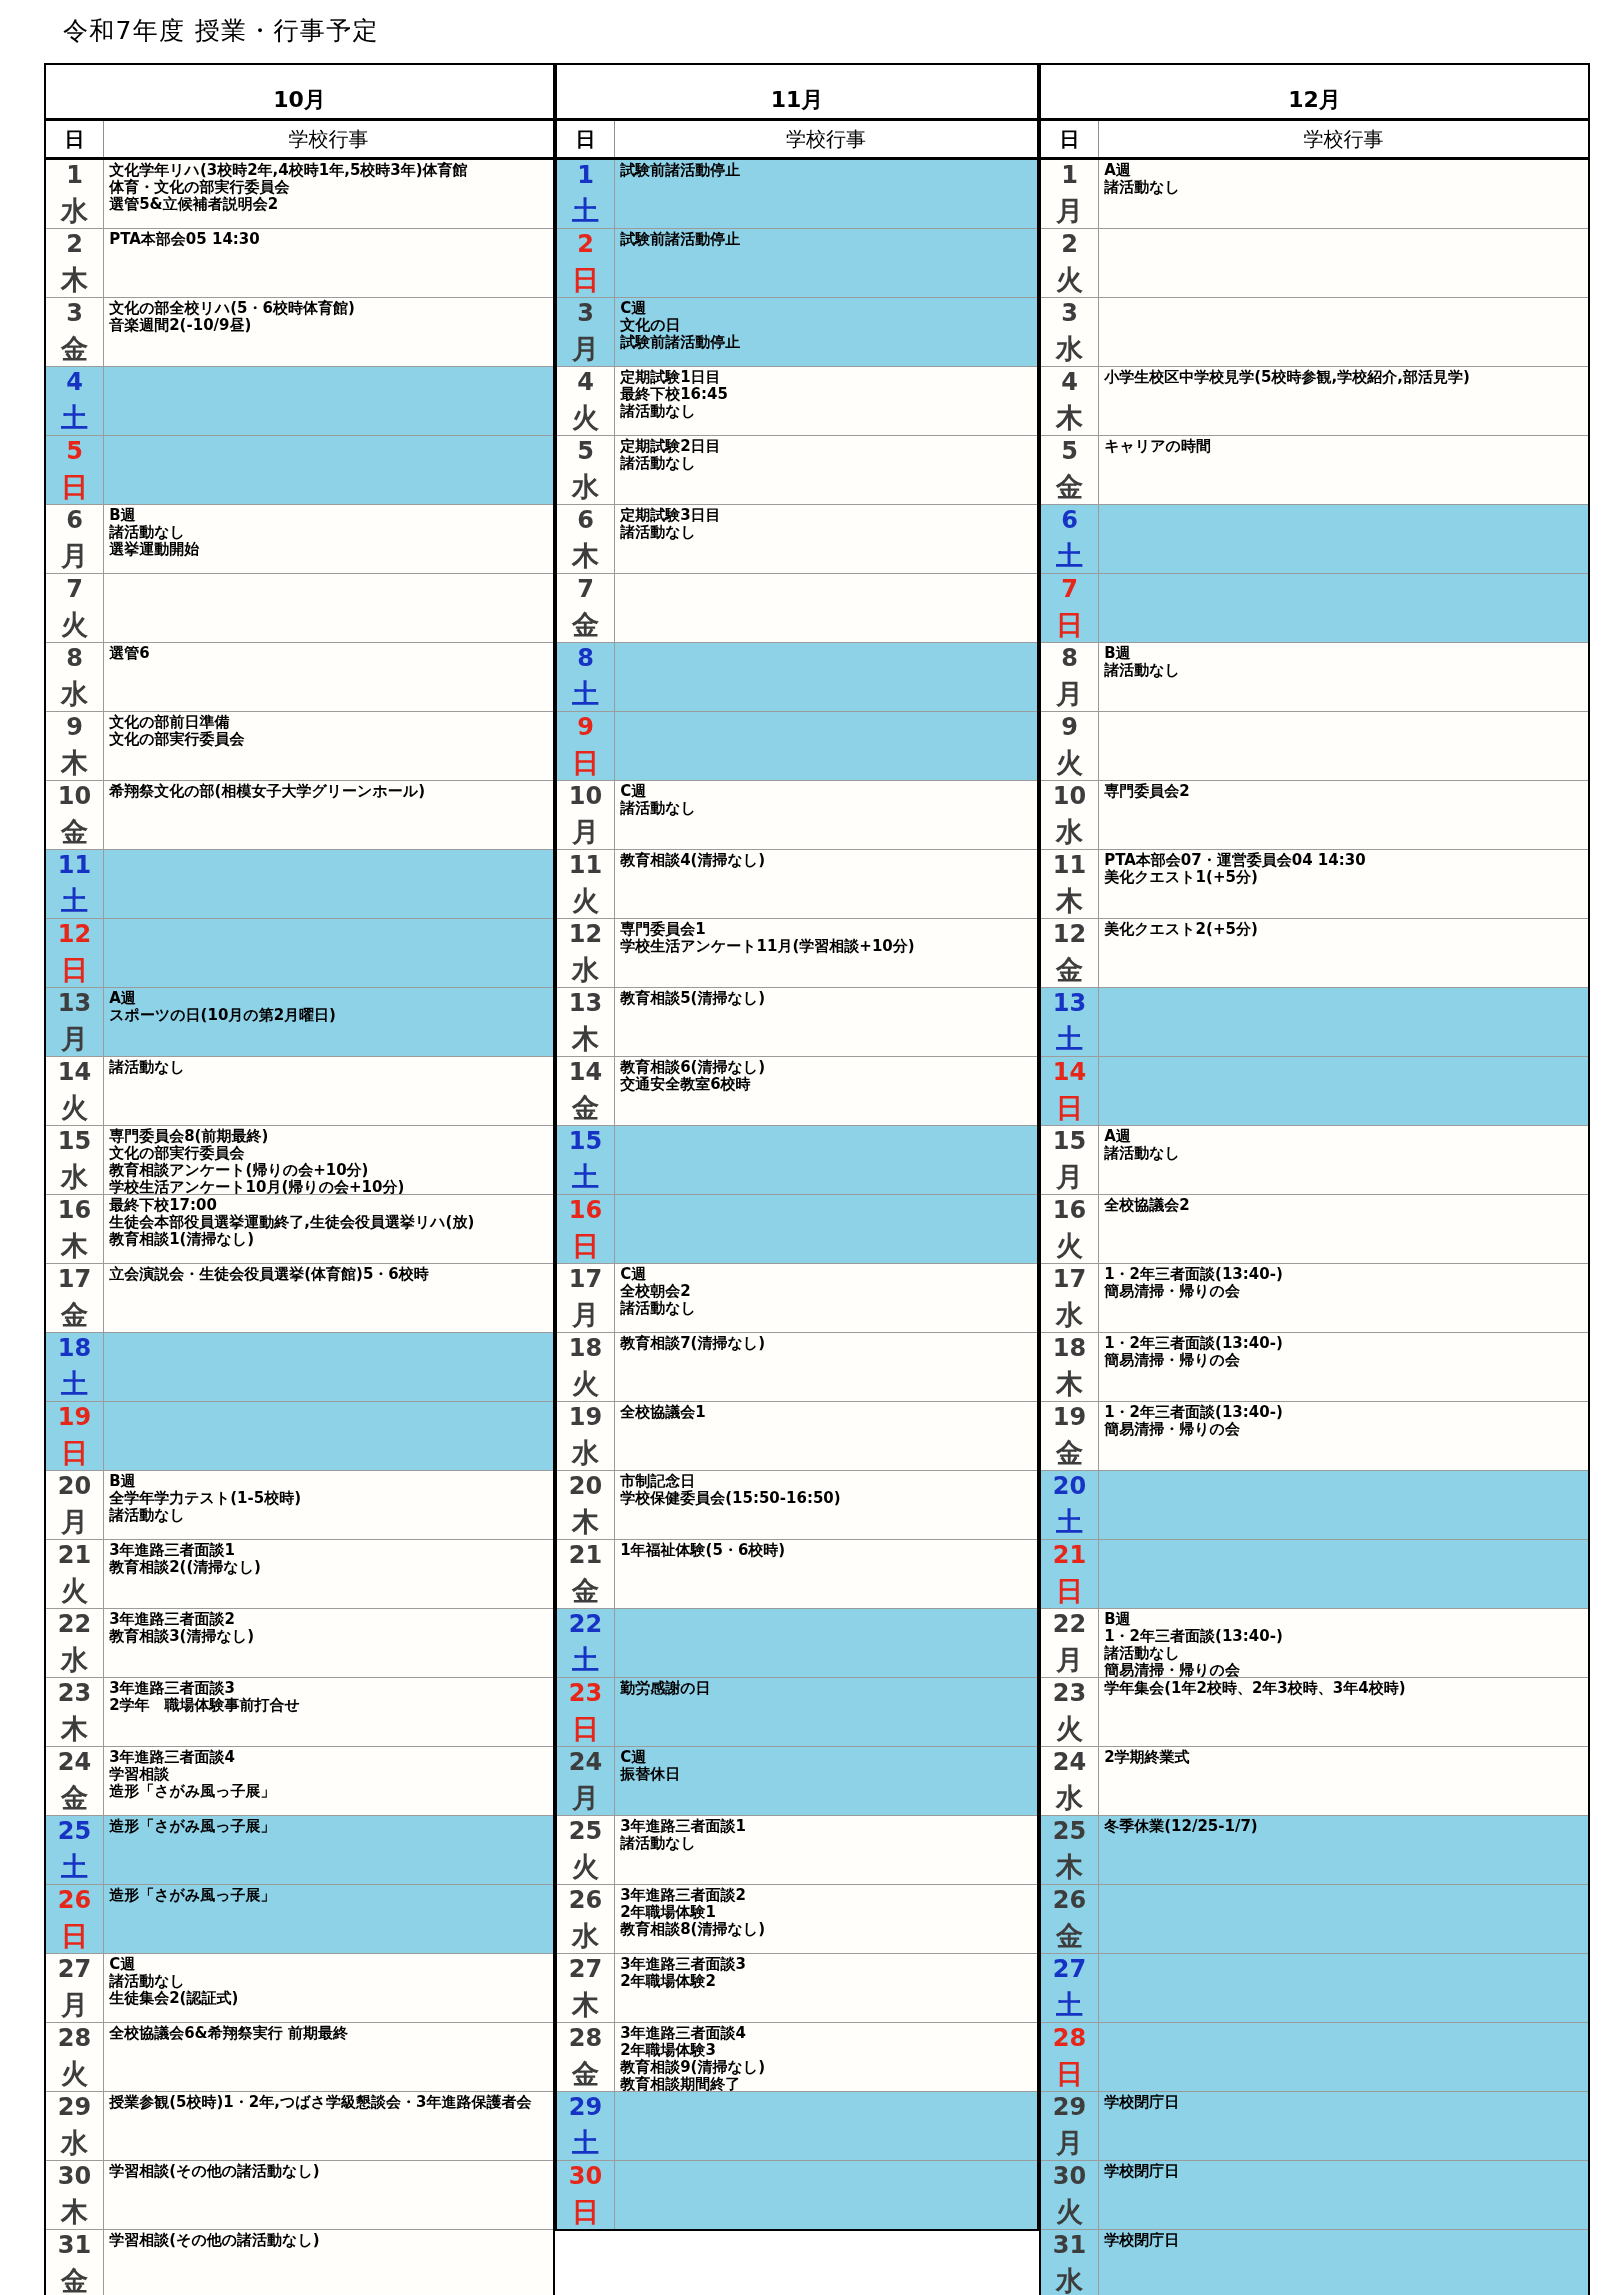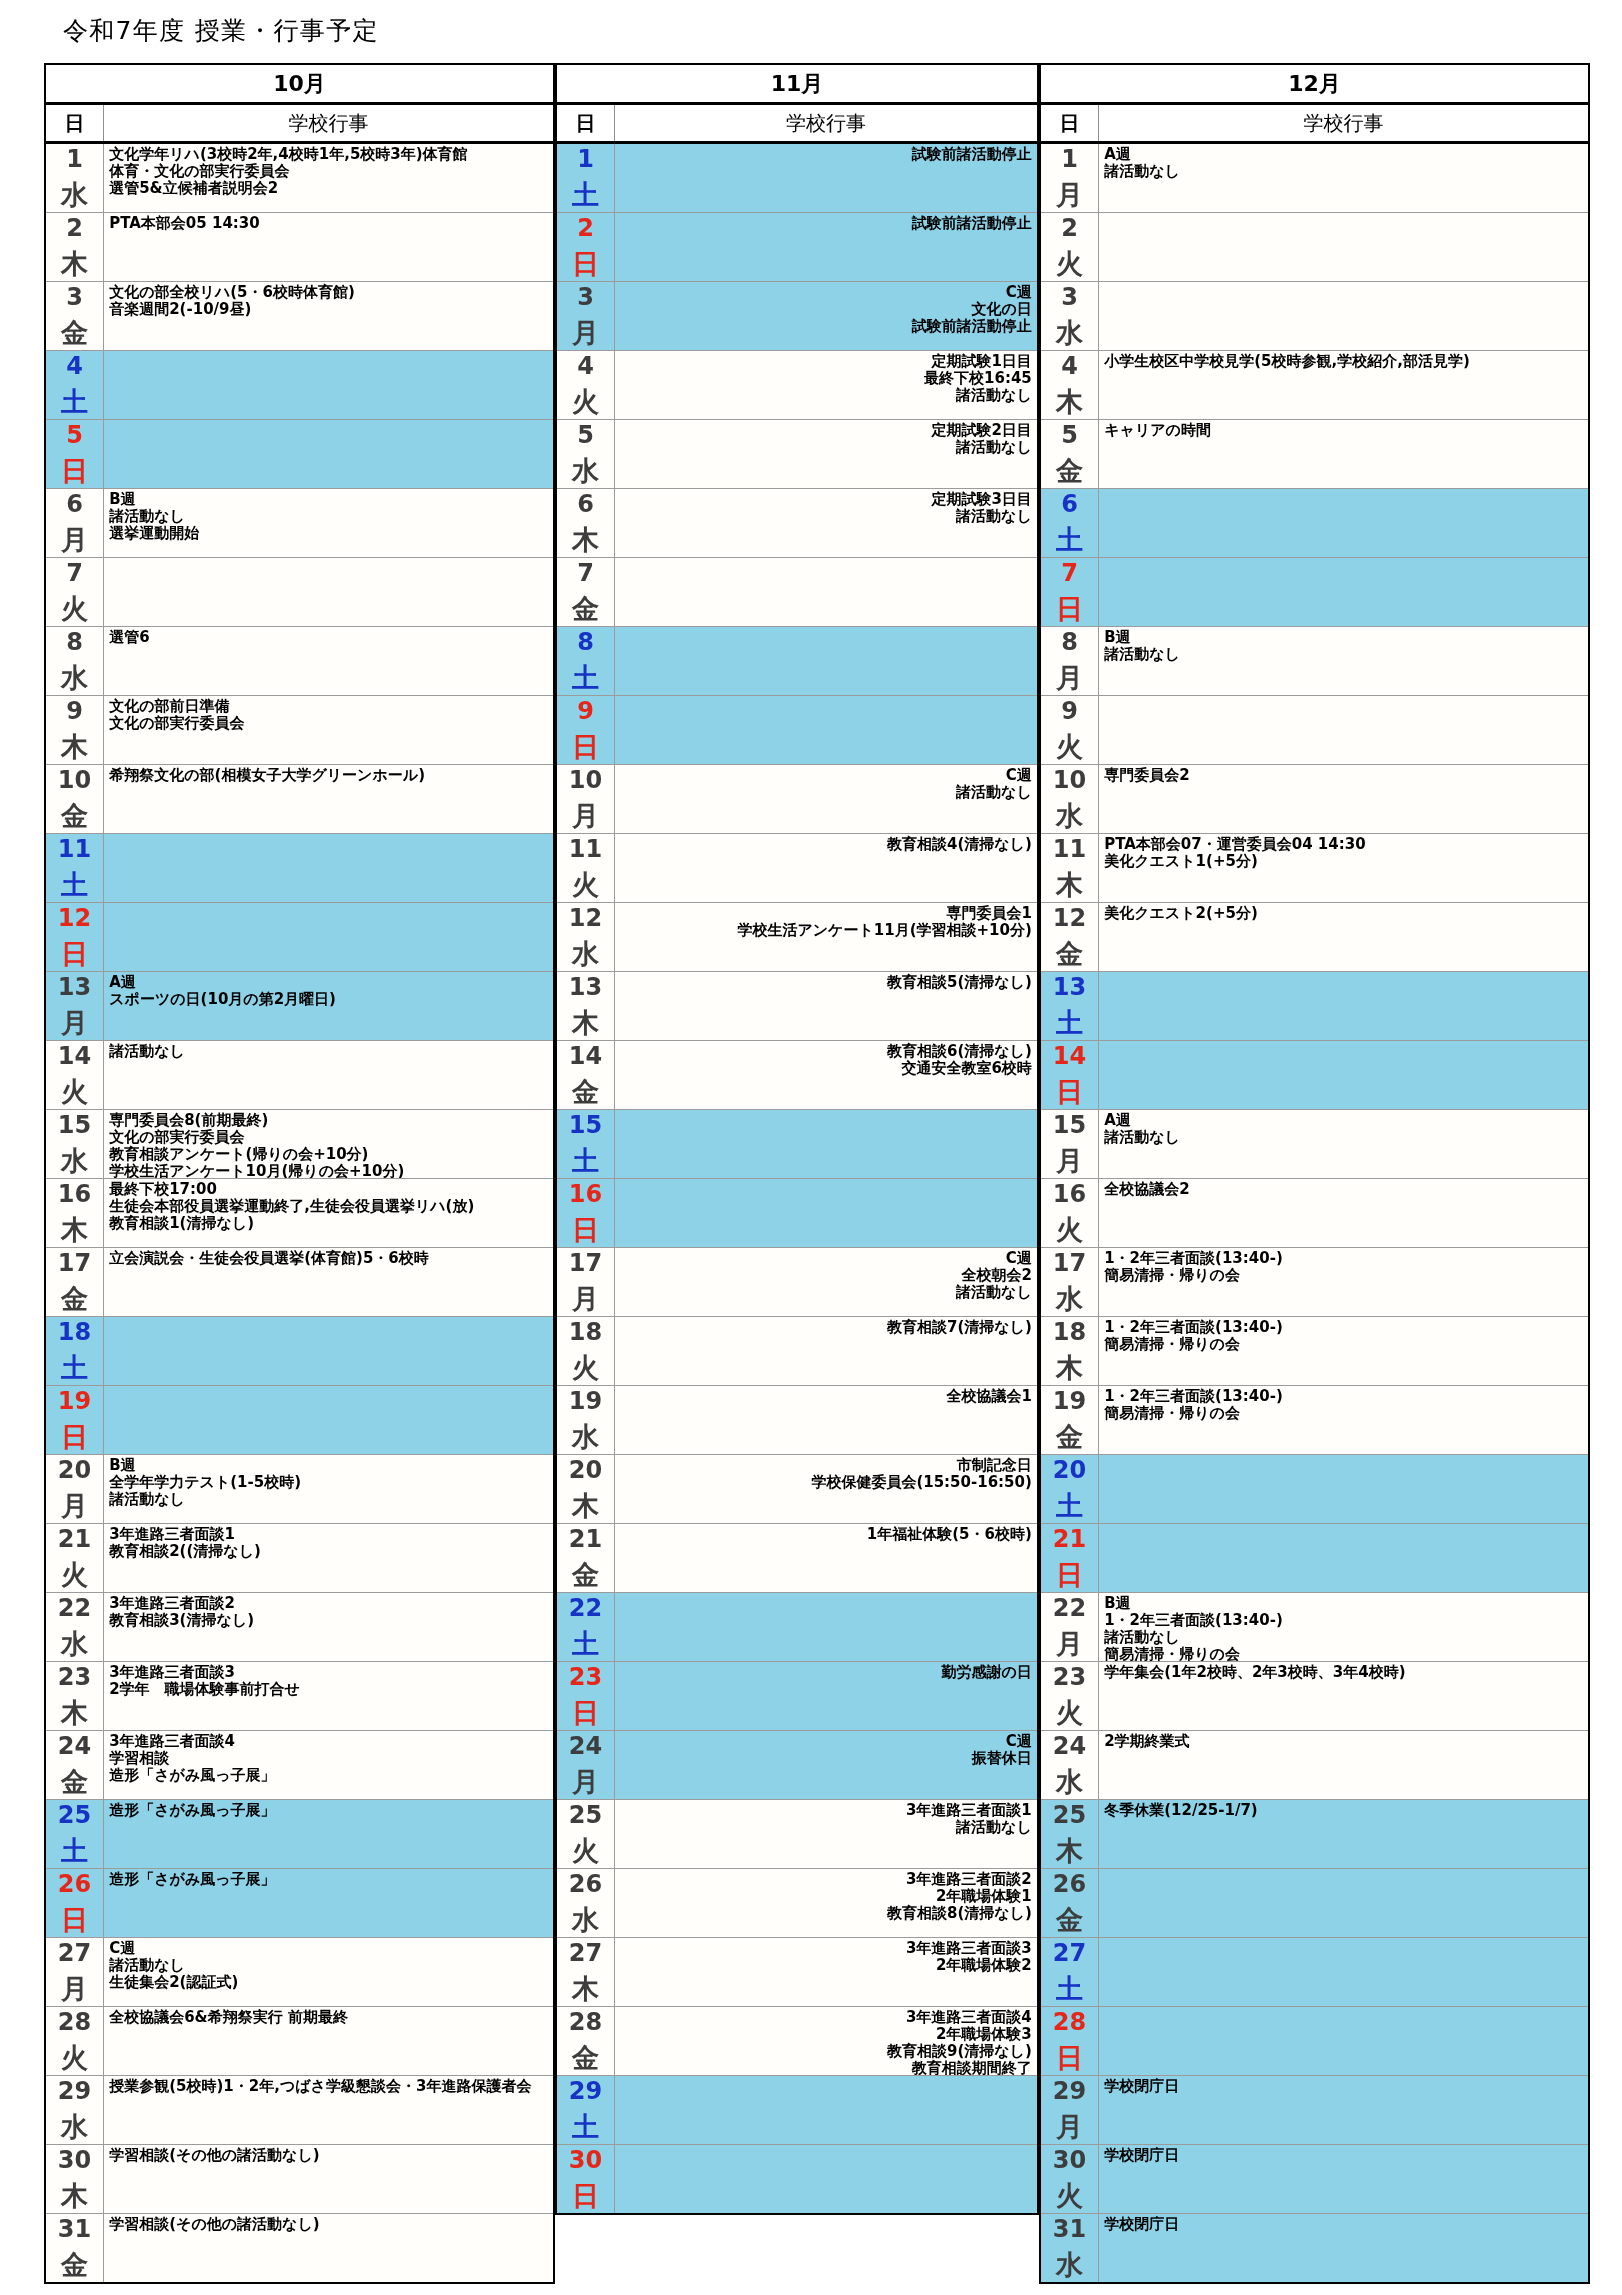--- a/index.html
+++ b/index.html
@@ -9,25 +9,25 @@
   }
   .page-title{
     position:absolute;left:63px;top:14.4px;font-size:25px;font-weight:normal;
     letter-spacing:1.3px;color:#000;
   }
   .calendar{
     position:absolute;left:44px;top:63px;display:flex;align-items:flex-start;
   }
   .month{box-sizing:border-box;border:2.6px solid #000;background:#fff;}
   .month.m0{width:511px;}
-  .month.m1{width:484px;text-align:right;}
+  .month.m1{width:484px;}
   .month.m2{width:551px;}
   .month-header{
     height:37px;border-bottom:3.3px solid #000;display:flex;align-items:center;
-    justify-content:center;font-size:22px;font-weight:bold;background:#fff;
+    justify-content:center;font-size:22px;font-weight:bold;background:#fff;margin-top:16px;
   }
   .subheader{display:flex;height:36px;border-bottom:3.3px solid #000;}
   .subheader .day-h{
     width:58px;box-sizing:border-box;border-right:1.3px solid #8f8f8f;display:flex;
     align-items:center;justify-content:center;font-size:20px;font-weight:bold;
   }
   .subheader .ev-h{
     flex:1;display:flex;align-items:center;justify-content:center;
     font-size:20px;font-weight:normal;
   }

